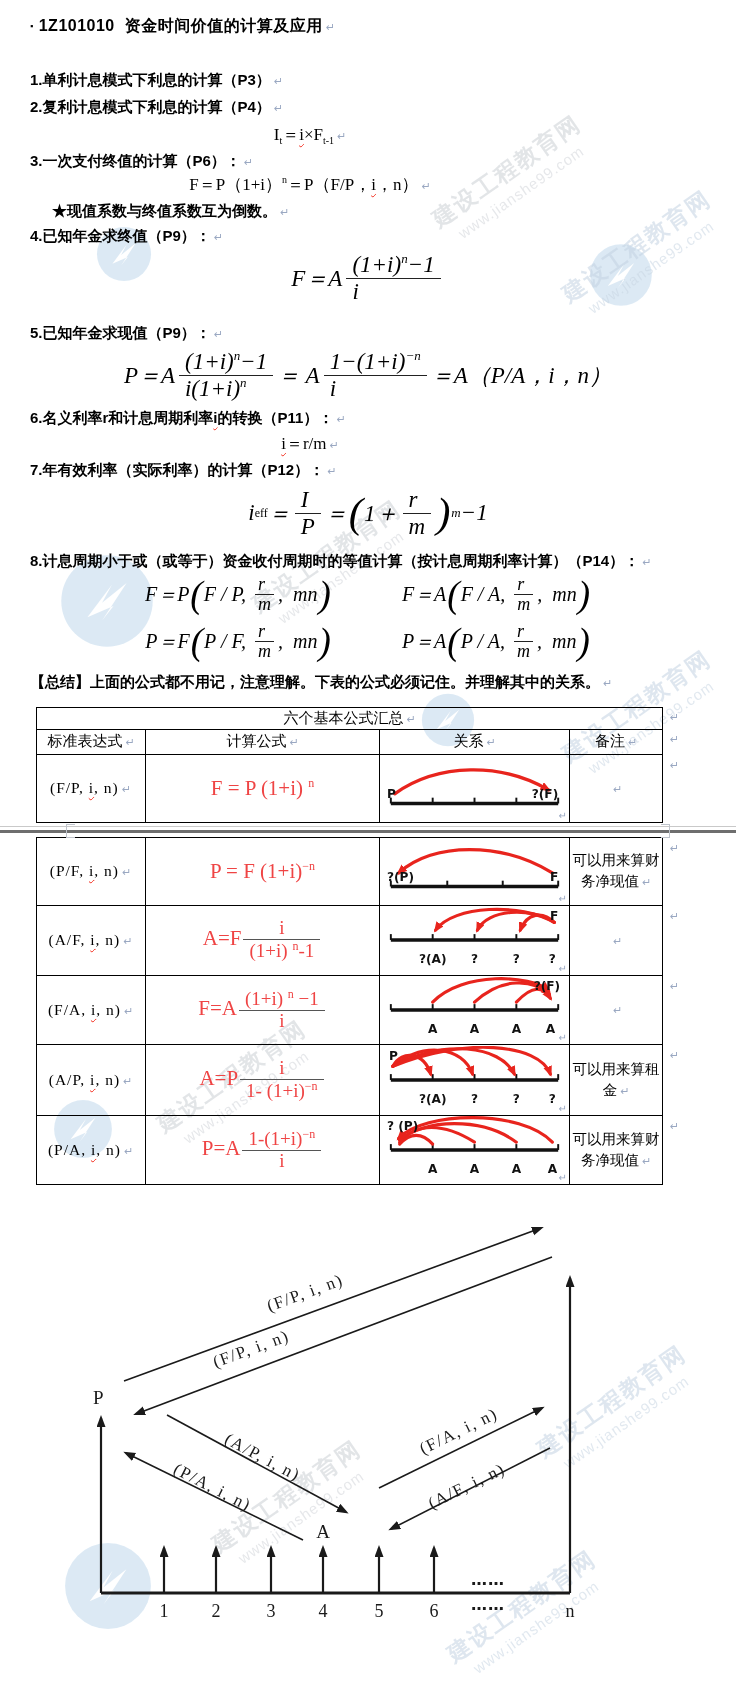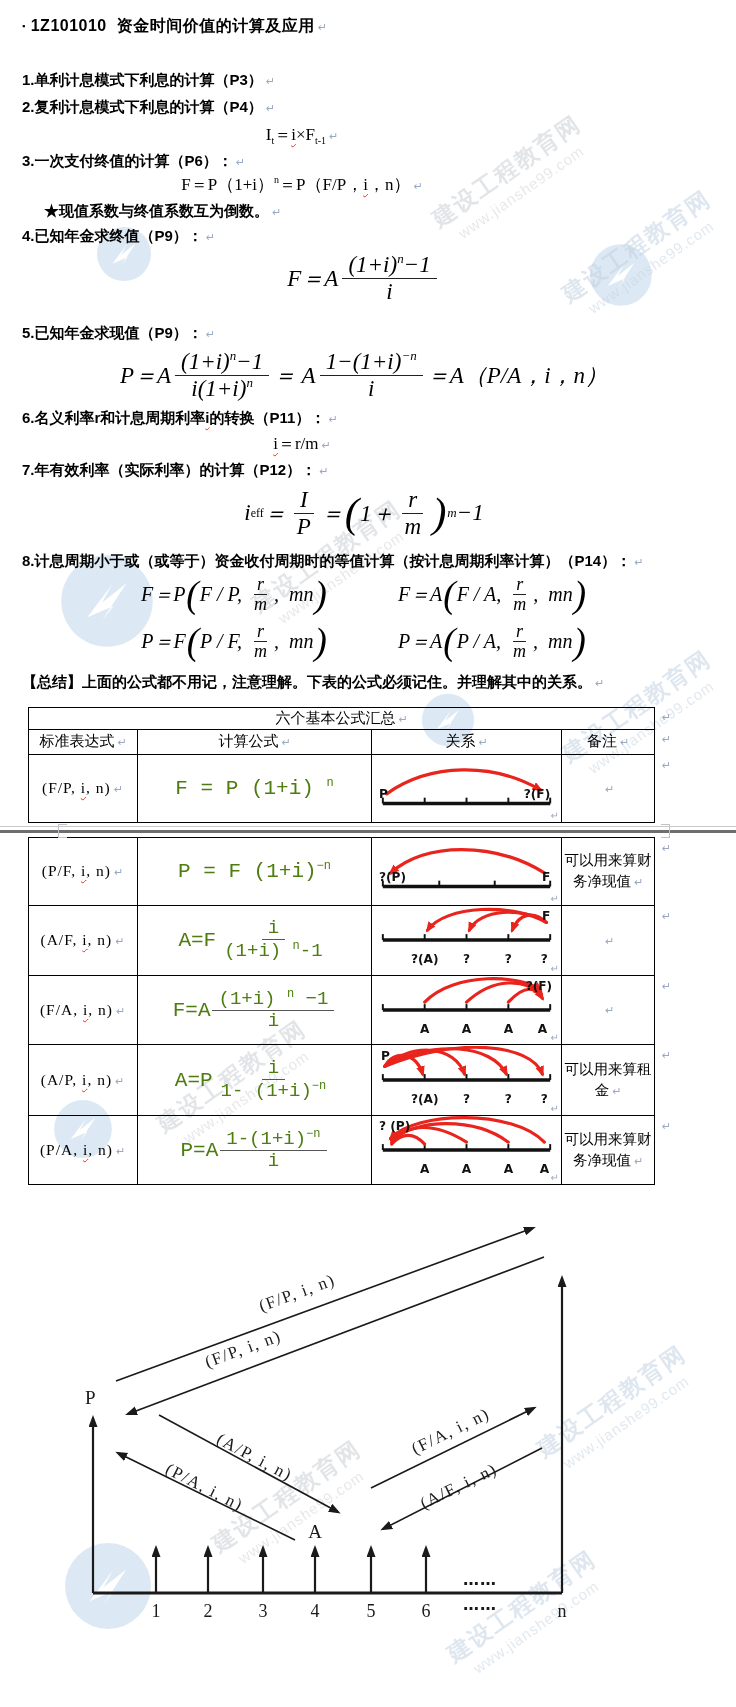--- a/index.html
+++ b/index.html
@@ -6,54 +6,54 @@
   .page{position:relative;width:736px;height:1707px;background:#fff;overflow:hidden;
         font-family:"Liberation Sans",sans-serif;color:#000;}
   
   .wm-layer{position:absolute;inset:0;z-index:1;pointer-events:none;}
   .wm{position:absolute;transform:rotate(-35deg);text-align:center;line-height:1.3;opacity:.55;}
   .wm .b{display:block;font-size:23px;font-weight:700;letter-spacing:2px;color:#ccd0d5;}
   .wm .s{display:block;font-size:15px;color:#d2d5da;letter-spacing:1px;}
   .wm.blue .b{color:#c4d3e2;} .wm.blue .s{color:#c9d6e3;}
   .logo{position:absolute;opacity:.6;}
   
-  .content{position:relative;z-index:2;padding:16px 30px 0 22px;}
+  .content{position:relative;z-index:2;padding:16px 30px 0 30px;}
   .title-line{white-space:pre;font-size:16px;font-weight:700;letter-spacing:.5px;}
   .bullet{font-size:9px;vertical-align:2px;margin-right:5px;}
   .h{font-size:15px;font-weight:700;margin:0;white-space:pre;}
   .mt34{margin-top:34px}.mt16{margin-top:16px}.mt12{margin-top:12px}.mt8{margin-top:8px}
   .mt6{margin-top:6px}.mt4{margin-top:4px}.mt2{margin-top:2px}
   .pm{color:#9aa8c2;font-size:11px;margin-left:3px;font-weight:400;}
   .formula-line{font-family:"Liberation Serif",serif;font-size:17px;text-align:center;width:560px;white-space:pre;}
   .formula-line sub,.formula-line sup{font-size:10px;}
   .star-line{font-size:15px;font-weight:700;margin:6px 0 0 22px;}
   .sq{text-decoration-line:underline;text-decoration-style:wavy;text-decoration-color:#f32a1a;
       text-decoration-thickness:1px;text-underline-offset:3px;}
   .tag{font-size:9px;color:#555;background:#dde6f2;padding:0 1px;vertical-align:-3px;}
   
   .bigf{font-family:"Liberation Serif",serif;font-style:italic;font-size:23px;
         display:flex;align-items:center;justify-content:center;white-space:pre;}
   .bigf sup{font-size:13px;} 
-  .frac{display:inline-flex;flex-direction:column;align-items:center;margin:0 4px;vertical-align:middle;}
+  .frac{display:inline-flex;flex-direction:column;margin:0 4px;vertical-align:middle;}
   .frac .num{padding:0 6px;border-bottom:1.6px solid #222;line-height:1.12;}
   .frac .den{line-height:1.12;padding:0 6px;}
   .subeff{font-size:12px;font-style:normal;}
   .bp{font-size:185%;font-weight:400;margin:0 1px;line-height:.8;}
   .f8grid{display:flex;flex-wrap:wrap;justify-content:center;column-gap:70px;row-gap:8px;}
   .f8grid .bigf{font-size:20px;}
   .f8grid .frac .num,.f8grid .frac .den{padding:0 3px;line-height:1.05;font-size:18px;}
   .summary{font-size:15px;font-weight:700;}
   
   .tblwrap{position:relative;margin-top:7px;}
   table.tbl{border-collapse:collapse;table-layout:fixed;width:626px;margin-left:6px;}
   table.tbl td{border:1.4px solid #000;text-align:center;vertical-align:middle;padding:0;position:relative;}
   td.cap{height:21px;font-size:15px;}
   td.hd{height:24px;font-size:15px;}
   td.expr{font-family:"Liberation Serif",serif;font-size:15.5px;letter-spacing:1px;white-space:pre;}
-  td.fcell{font-family:Liberation Mono, monospace;font-size:21px;color:#4d7c0f;white-space:pre;}
+  td.fcell{font-family:Liberation Serif, serif;font-size:21px;color:#ef4444;white-space:pre;}
   td.fcell sup{font-size:12px;}
   td.fcell .frac{margin:0 2px;} 
   td.fcell .frac .num,td.fcell .frac .den{font-size:19px;border-color:#555;line-height:1.1;}
   td.fcell .frac .den{border:none;}
   td.note{font-size:14.5px;line-height:1.45;padding:0 2px;}
   .outmark{position:absolute;right:-17px;top:3px;color:#9aa8c2;font-size:11px;}
   .relmark{position:absolute;right:2px;bottom:1px;color:#9aa8c2;font-size:10px;margin:0;}
   
   .pb-band{position:relative;height:14px;margin:0 -30px;}
   .pb-band .l1{position:absolute;left:0;right:0;top:3px;height:1px;background:#c9c9c9;}

